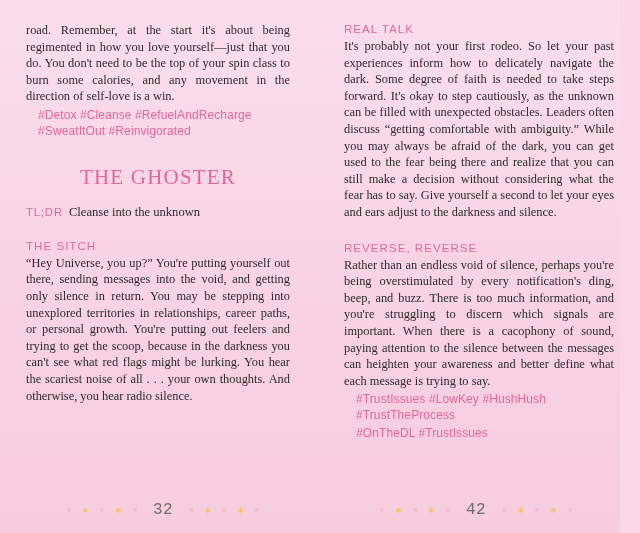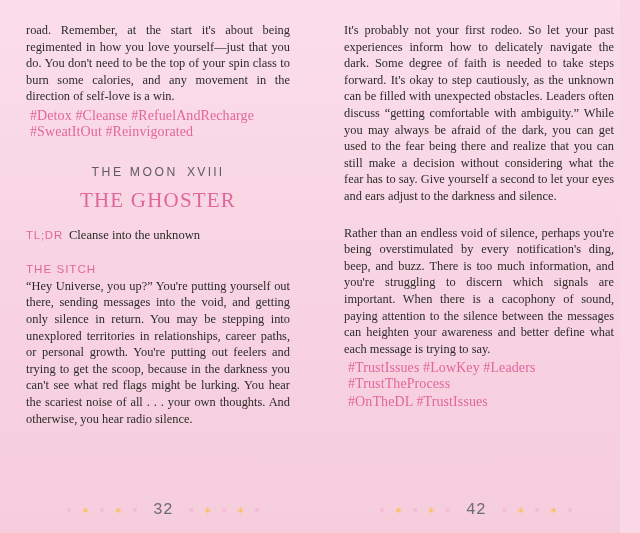--- a/index.html
+++ b/index.html
@@ -40,23 +40,23 @@
   p.body {
     margin: 0 0 0 0;
     font-size: 12.4px;
     line-height: 16.6px;
     color: #2b2b2b;
     text-align: justify;
     text-justify: inter-word;
     hyphens: auto;
   }
   .hashtags {
-    margin: 3px 0 0 4px;
-    font-family: Liberation Serif, serif;
-    font-size: 14px;
+    margin: 3px 0 0 12px;
+    font-family: Liberation Sans, sans-serif;
+    font-size: 12px;
     line-height: 15.6px;
     color: #e0669b;
     letter-spacing: 0.1px;
   }
   .section-head {
     font-family: "Liberation Sans", sans-serif;
     font-size: 11.6px;
     letter-spacing: 1.0px;
     color: #e0669b;
     margin: 0 0 3px 0;
@@ -140,41 +140,40 @@
 <body>
 
 <div class="page">
   <div class="spread">
 
     <div class="col col-left">
       <p class="body">road. Remember, at the start it's about being regimented in how you love yourself—just that you do. You don't need to be the top of your spin class to burn some calories, and any movement in the direction of self-love is a win.</p>
       <p class="hashtags">#Detox #Cleanse #RefuelAndRecharge #SweatItOut #Reinvigorated</p>
 
       <div class="card-block">
-        <div class="card-eyebrow">
-          <span>THE MOON</span><span class="num">XVIII</span>
-        </div>
         <h1 class="card-title">THE GHOSTER</h1>
       </div>
 
       <div class="tldr">
         <span class="label">TL;DR</span><span>Cleanse into the unknown</span>
       </div>
 
       <div class="section-head">THE SITCH</div>
       <p class="body">“Hey Universe, you up?” You're putting yourself out there, sending messages into the void, and getting only silence in return. You may be stepping into unexplored territories in relationships, career paths, or personal growth. You're putting out feelers and trying to get the scoop, because in the darkness you can't see what red flags might be lurking. You hear the scariest noise of all . . . your own thoughts. And otherwise, you hear radio silence.</p>
     </div>
 
     <div class="col col-right">
+      <div class="section-head">REAL TALK</div>
       <p class="body">It's probably not your first rodeo. So let your past experiences inform how to delicately navigate the dark. Some degree of faith is needed to take steps forward. It's okay to step cautiously, as the unknown can be filled with unexpected obstacles. Leaders often discuss “getting comfortable with ambiguity.” While you may always be afraid of the dark, you can get used to the fear being there and realize that you can still make a decision without considering what the fear has to say. Give yourself a second to let your eyes and ears adjust to the darkness and silence.</p>
 
       <div class="gap-m"></div>
 
+      <div class="section-head">REVERSE, REVERSE</div>
       <p class="body">Rather than an endless void of silence, perhaps you're being overstimulated by every notification's ding, beep, and buzz. There is too much information, and you're struggling to discern which signals are important. When there is a cacophony of sound, paying attention to the silence between the messages can heighten your awareness and better define what each message is trying to say.</p>
-      <p class="hashtags">#TrustIssues #LowKey #Leaders #TrustTheProcess</p>
+      <p class="hashtags">#TrustIssues #LowKey #HushHush #TrustTheProcess</p>
       <p class="hashtags">#OnTheDL #TrustIssues</p>
     </div>
   </div>
 
   <div class="footer">
     <div class="foot-half foot-left">
       <span class="orn">×</span>
       <span class="orn star">✶</span>
       <span class="orn">×</span>
       <span class="orn star">✶</span>

